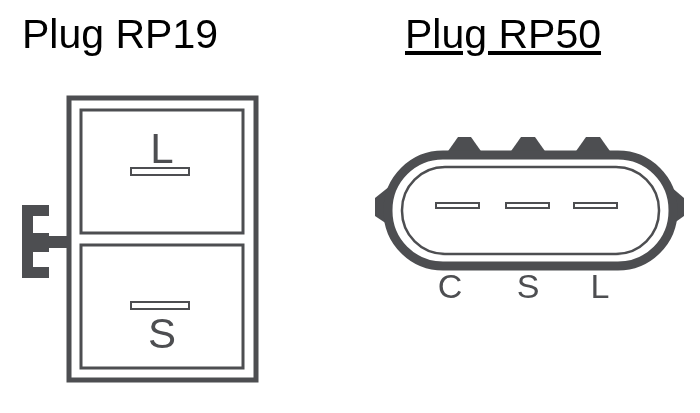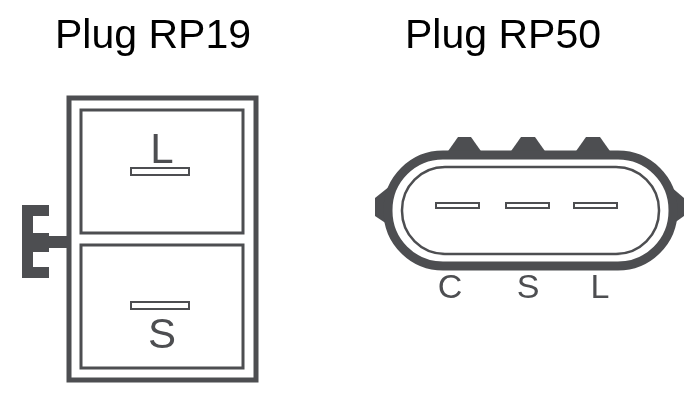--- a/index.html
+++ b/index.html
@@ -1,19 +1,19 @@
 <!DOCTYPE html>
 <html><head>
 <meta charset="utf-8">
 <style>
   html,body{margin:0;padding:0;background:#fff;}
   body{width:700px;height:413px;position:relative;overflow:hidden;font-family:"Liberation Sans",sans-serif;}
   .title{position:absolute;top:14px;font-size:41px;color:#000;line-height:1;letter-spacing:0;}
-  #t1{left:22px;margin-left:33px;}
-  #t2{left:405px;}
+  #t1{left:22px;}
+  #t2{left:405px;text-decoration:underline;}
   svg{position:absolute;left:0;top:0;}
   .lbl{font-family:"Liberation Sans",sans-serif;fill:#4d4e51;}
 </style>
 </head>
 <body>
 
 <div class="title" id="t1">Plug RP19</div>
 <div class="title" id="t2">Plug RP50</div>
 
 <svg width="700" height="413" viewBox="0 0 700 413">

